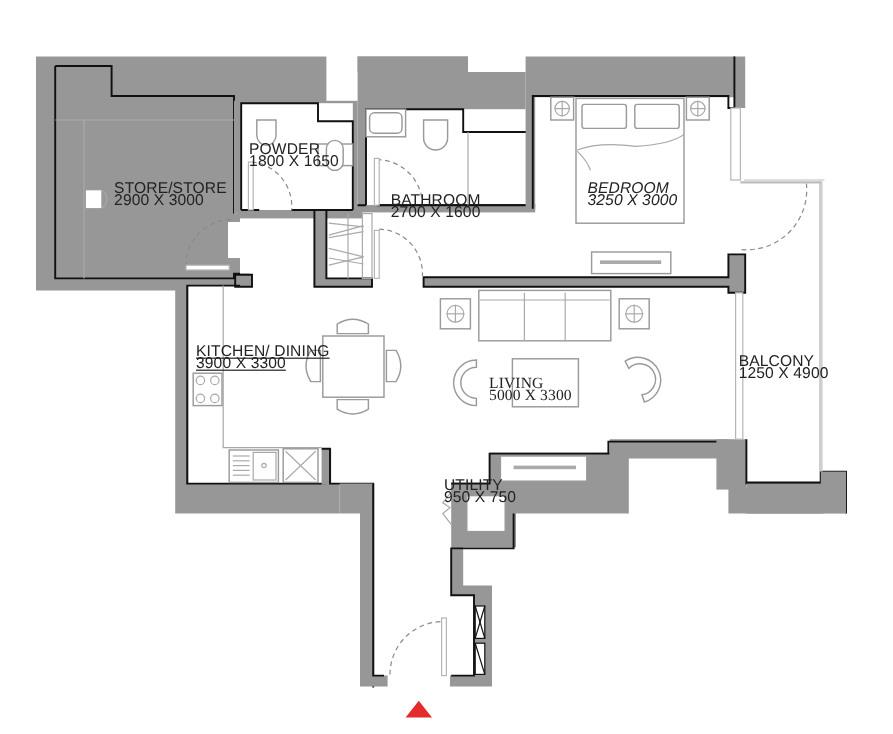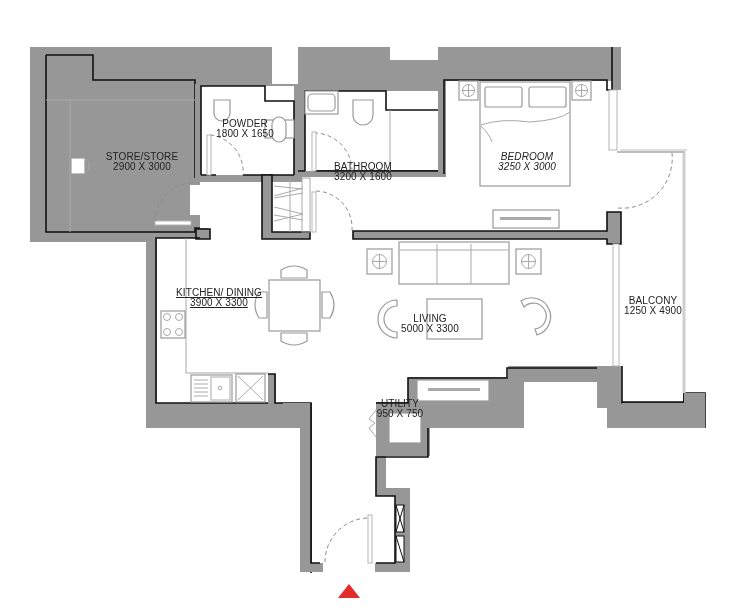--- a/index.html
+++ b/index.html
@@ -5,21 +5,21 @@
   html, body { margin: 0; padding: 0; background: #ffffff; }
   body { width: 744px; height: 612px; overflow: hidden; position: relative; font-family: "Liberation Sans", sans-serif; }
   #plan { position: absolute; left: 0; top: 0; width: 744px; height: 612px; }
   .wall { fill: #979797; stroke: #111; stroke-width: 1.6; stroke-linejoin: miter; }
   .wall-nostroke { fill: #979797; stroke: none; }
   .edge { fill: none; stroke: #111; stroke-width: 1.6; }
   .fur { fill: #fff; stroke: #9a9a9a; stroke-width: 1.2; }
   .fur-thin { fill: none; stroke: #a8a8a8; stroke-width: 1; }
   .glass { fill: #fff; stroke: #b5b5b5; stroke-width: 1; }
   .swing { fill: none; stroke: #8a8a8a; stroke-width: 1; stroke-dasharray: 4 3; }
-  .lbl { position: absolute; text-align: center; font-size: 10px; line-height: 10px; color: #222; white-space: nowrap; transform: translateX(-50%); letter-spacing: 0.1px; }
+  .lbl { position: absolute; text-align: left; font-size: 13px; line-height: 10px; color: #222; white-space: nowrap; transform: translateX(-50%); letter-spacing: 0.1px; }
   .lbl span { display: block; }
   .entry { position: absolute; left: 338px; top: 584px; width: 0; height: 0;
            border-left: 11px solid transparent; border-right: 11px solid transparent; border-bottom: 14px solid #e32b2b; }
 </style>
 </head>
 <body>
 
 <svg id="plan" viewBox="0 0 744 612" xmlns="http://www.w3.org/2000/svg">
 
   <path class="wall-nostroke" d="M30 47 H272 V92 H200 V86 H198 V90 H195 V178 H200 V185 H190 V215 H200 V228 H208 V238 H155 V242 H30 Z"></path>
@@ -215,31 +215,31 @@
 <div class="lbl" style="left:142px; top:152px;">
   <span>STORE/STORE</span>
   <span>2900 X 3000</span>
 </div>
 <div class="lbl" style="left:245px; top:119px;">
   <span>POWDER</span>
   <span>1800 X 1650</span>
 </div>
 <div class="lbl" style="left:363px; top:129px;margin-top:33px;">
   <span>BATHROOM</span>
-  <span>3200 X 1600</span>
+  <span>2700 X 1600</span>
 </div>
 <div class="lbl" style="left:527px; top:152px;font-style:italic;">
   <span>BEDROOM</span>
   <span>3250 X 3000</span>
 </div>
 <div class="lbl" style="left:219px; top:288px;text-decoration:underline;">
   <span>KITCHEN/ DINING</span>
   <span>3900 X 3300</span>
 </div>
-<div class="lbl" style="left:430px; top:314px;">
+<div class="lbl" style="left:442px; top:314px;font-family:Liberation Serif, serif;">
   <span>LIVING</span>
   <span>5000 X 3300</span>
 </div>
 <div class="lbl" style="left:653px; top:296px;">
   <span>BALCONY</span>
   <span>1250 X 4900</span>
 </div>
 <div class="lbl" style="left:400px; top:399px;">
   <span>UTILITY</span>
   <span>950 X 750</span>

